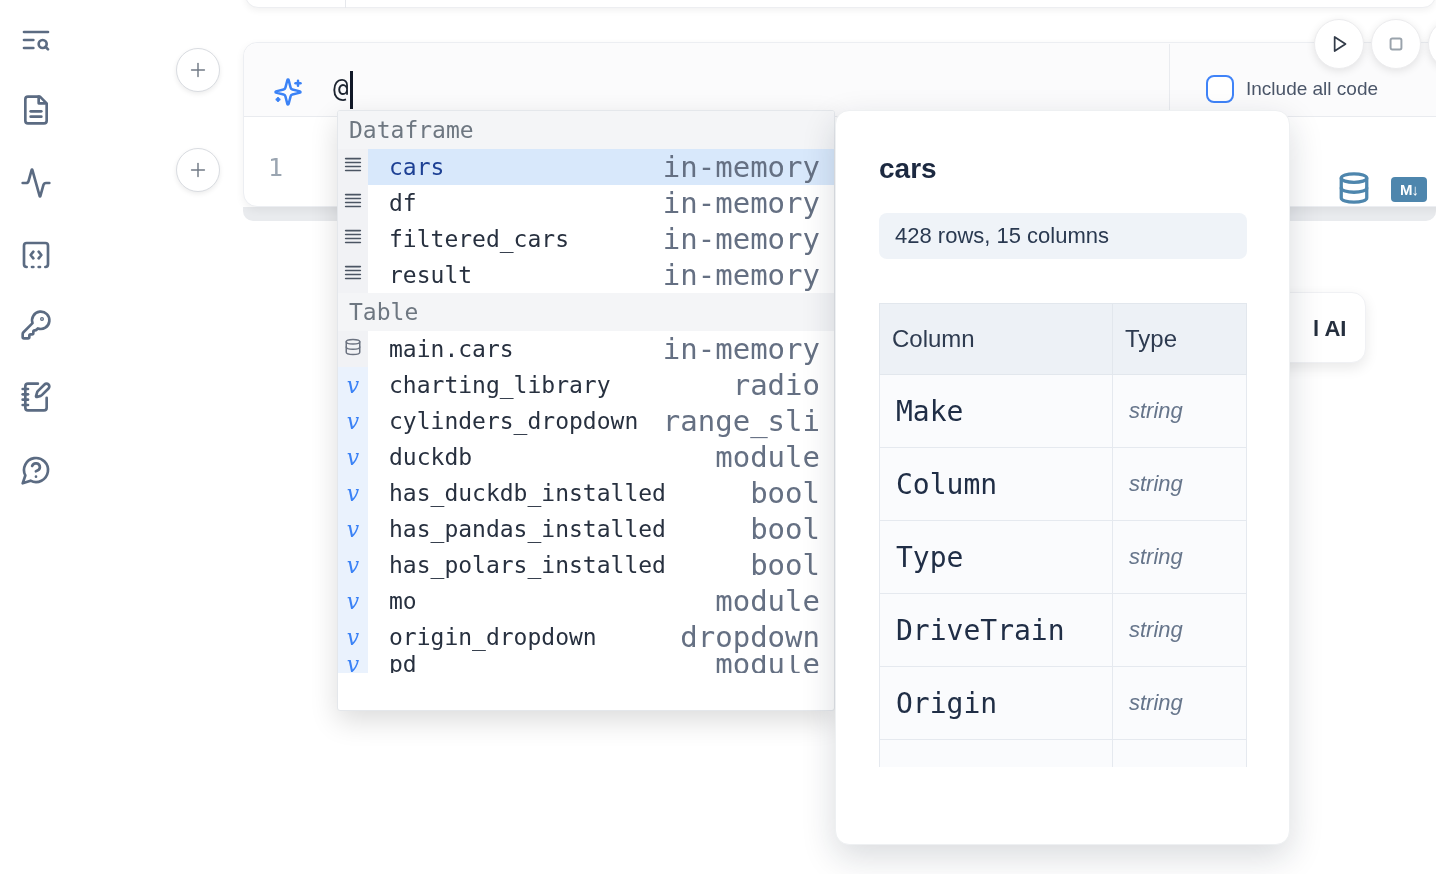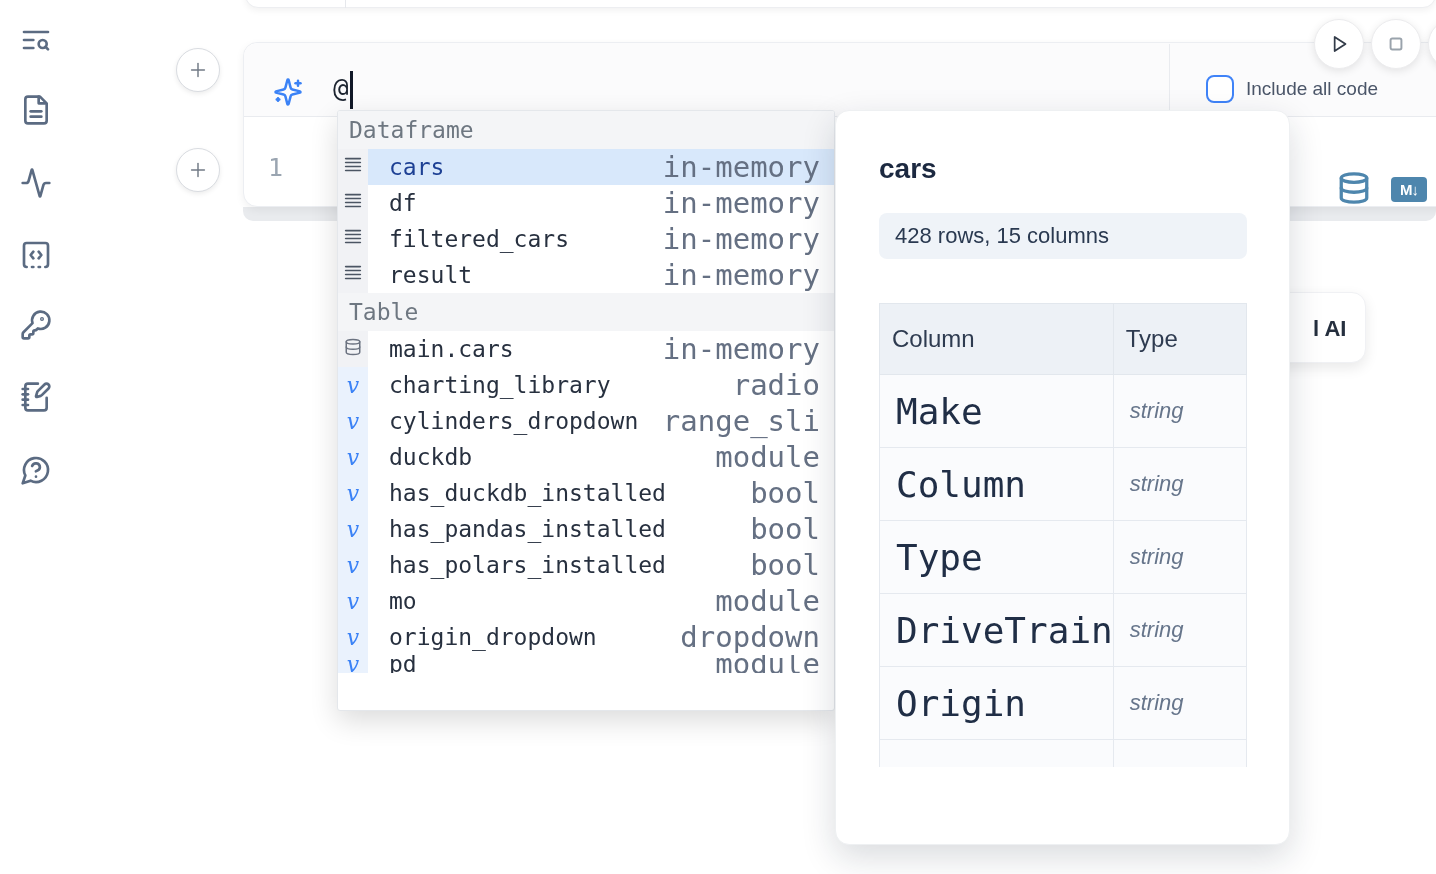--- a/index.html
+++ b/index.html
@@ -85,21 +85,21 @@
     border:1px solid #eef0f2; border-radius:14px; box-shadow:0 12px 34px rgba(20,30,50,.16); z-index:10; }
   .popup-title { margin:42px 0 0 43px; font-size:28px; font-weight:bold; color:#1c2940; }
   .popup-source { margin:16px 0 0 43px; font-size:23px; color:#6a7689; }
   .popup-chip { margin:28px 0 0 43px; width:368px; height:46px; background:#eff3f8; border-radius:8px;
     line-height:46px; padding-left:16px; font-size:22px; color:#2a3950; }
   .schema-wrap { margin:44px 0 0 43px; width:369px; height:464px; overflow:hidden; }
   .schema-table { border-collapse:collapse; width:368px; }
   .schema-table th { height:71px; background:#edf1f6; border:1px solid #e2e7ed; text-align:left;
     padding-left:12px; font-size:24px; font-weight:normal; color:#2e3b50; }
   .schema-table td { height:73px; background:#fafbfd; border:1px solid #e5e9ef; padding-left:16px; }
-  .col-name { width:233px; font-family:"DejaVu Sans Mono", monospace; font-size:36px; color:#202e46; }
+  .col-name { width:233px; font-family:"DejaVu Sans Mono", monospace; font-size:28px; color:#202e46; }
   .col-type { width:134px; font-size:22px; color:#66758b;font-style:italic; }
 </style>
 </head>
 <body>
 
 <div id="canvas">
 
   <div class="side-icon" style="top:24px">
     <svg viewBox="0 0 24 24">
         <path d="M21 6H3"></path>

